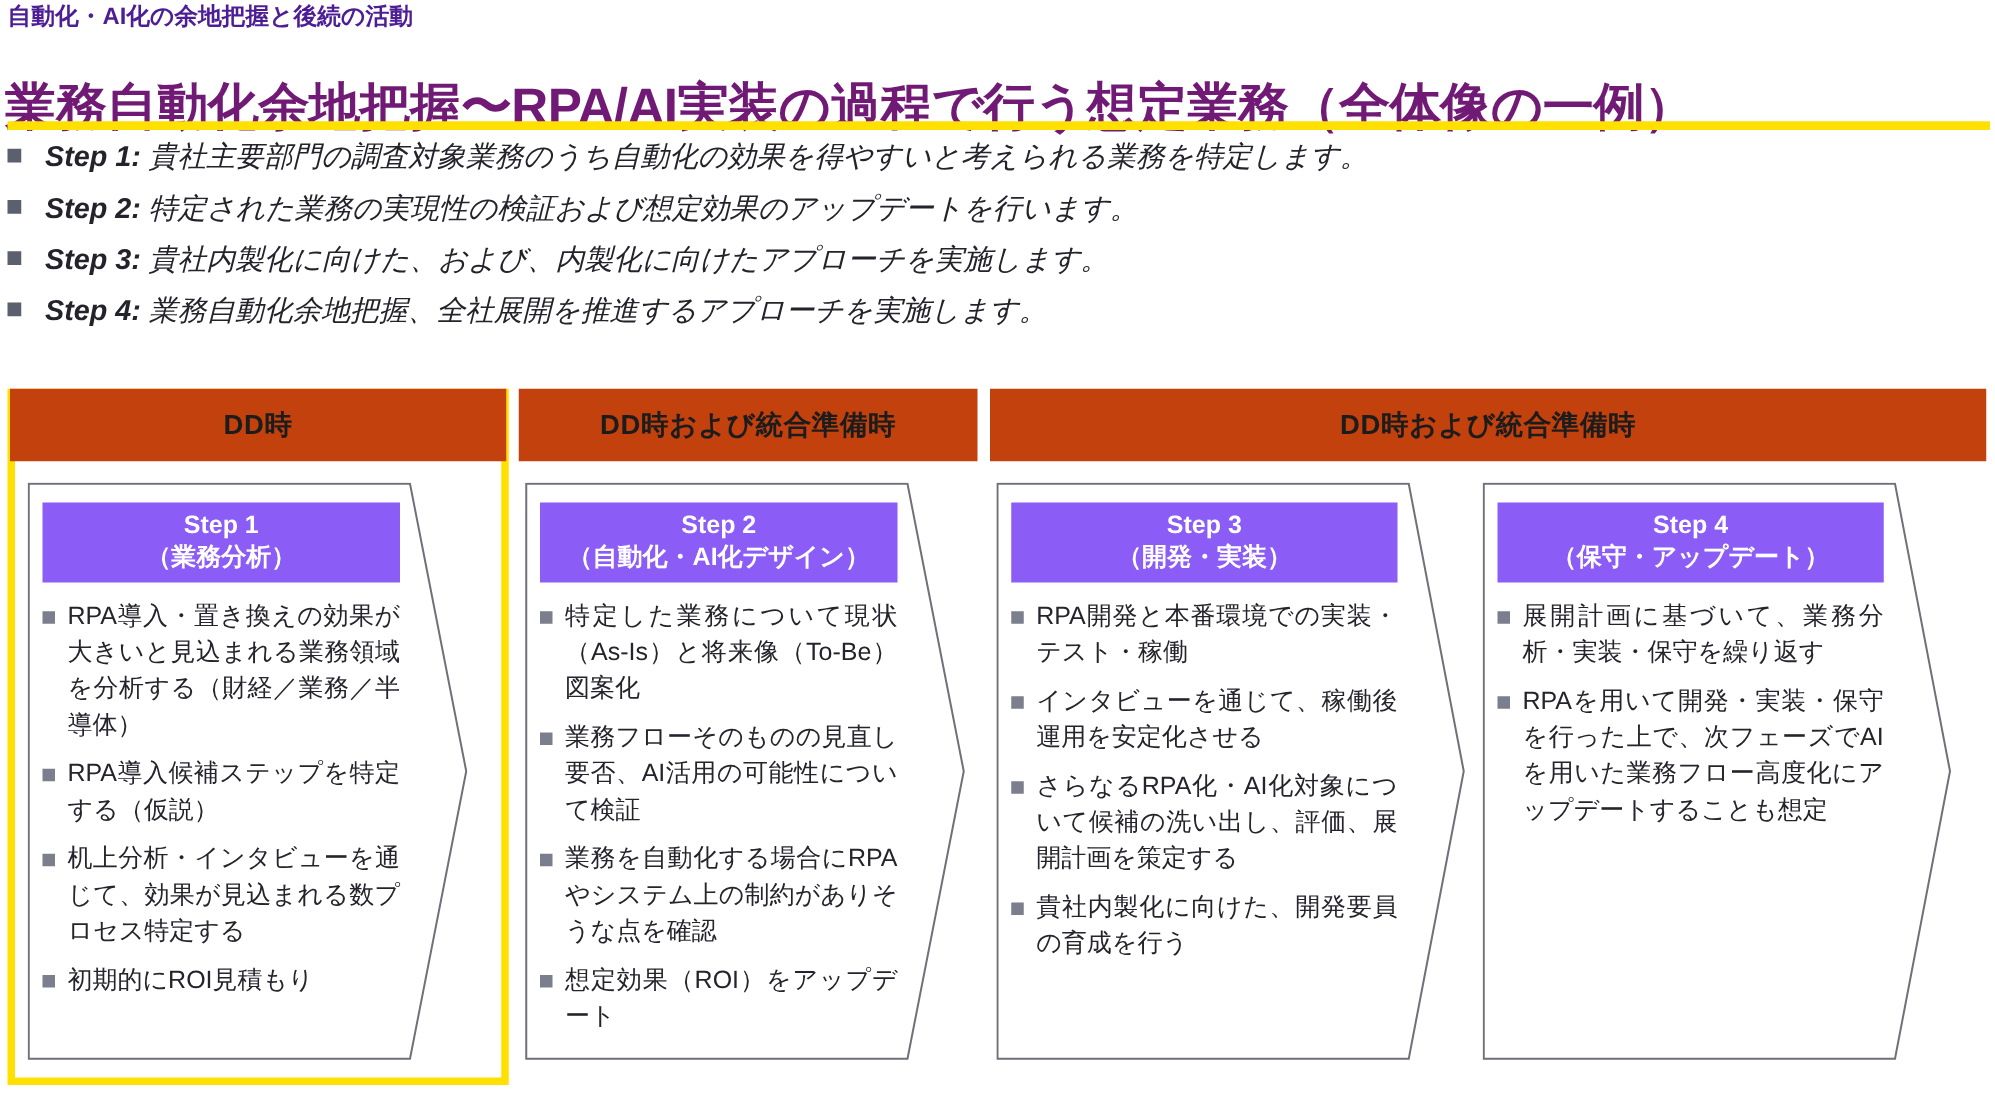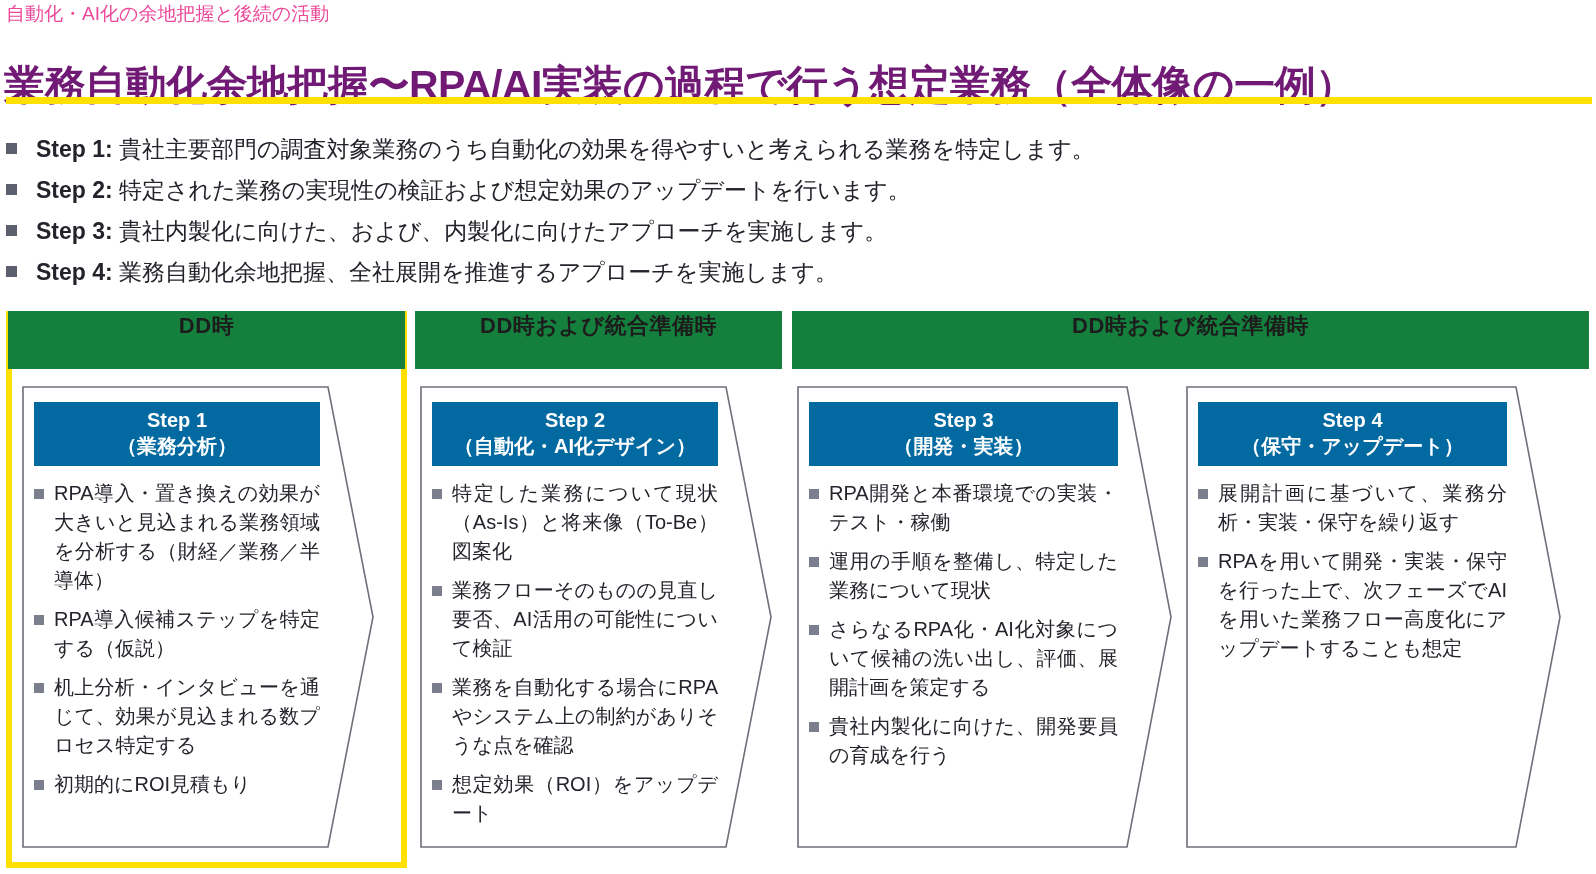--- a/index.html
+++ b/index.html
@@ -16,23 +16,24 @@
     position: relative;
   }
 
   
   .eyebrow {
     position: absolute;
     left: 6px;
     top: 2px;
     font-size: 19px;
     line-height: 24px;
-    color: #ec4899;
+    color: #4c1d95;
     letter-spacing: 0px;
     white-space: nowrap;
+    font-weight: bold;
   }
   .title {
     position: absolute;
     left: 4px;
     top: 30px;
     font-size: 41px;
     font-weight: bold;
     line-height: 56px;
     color: #701a75;
     letter-spacing: -0.5px;
@@ -44,22 +45,23 @@
     top: 97px;
     width: 1586px;
     height: 7px;
     background: #ffe000;
   }
 
   
   .steplist {
     position: absolute;
     left: 6px;
-    top: 132px;
+    top: 108px;
     width: 1560px;
+    font-style: italic;
   }
   .steplist-row {
     display: flex;
     align-items: flex-start;
     height: 41px;
   }
   .sq-bullet {
     width: 11px;
     height: 11px;
     background: #5b5f6e;
@@ -74,22 +76,23 @@
     white-space: nowrap;
   }
   .steplist-text b {
     font-weight: bold;
   }
 
   
   .phasebar {
     position: absolute;
     height: 58px;
-    background: #15803d;
+    background: #c2410c;
     display: flex;
+    align-items: center;
     justify-content: center;
     color: #1c1c1c;
     font-weight: bold;
     font-size: 22px;
     letter-spacing: 0.5px;
   }
   #phase-0 { left: 8px;   top: 311px; width: 397px; }
   #phase-1 { left: 415px; top: 311px; width: 367px; }
   #phase-2 { left: 792px; top: 311px; width: 797px; }
 
@@ -137,21 +140,21 @@
     position: absolute;
     left: 0;
     top: 0;
     right: 44px;
     bottom: 0;
     padding: 16px 10px 0 12px;
     box-sizing: border-box;
   }
 
   .card-title {
-    background: #0369a1;
+    background: #8b5cf6;
     color: #ffffff;
     font-weight: bold;
     font-size: 20px;
     line-height: 26px;
     text-align: center;
     padding: 5px 4px 7px 4px;
     margin-bottom: 13px;
   }
   .card-title .t2 { display: block; }
 
@@ -297,21 +300,21 @@
         <span>Step 3</span>
         <span class="t2">（開発・実装）</span>
       </div>
       <ul class="card-bullets">
         <li>
             <span class="b-sq"></span>
             <span class="b-tx">RPA開発と本番環境での実装・テスト・稼働</span>
           </li>
         <li>
             <span class="b-sq"></span>
-            <span class="b-tx">運用の手順を整備し、特定した業務について現状</span>
+            <span class="b-tx">インタビューを通じて、稼働後運用を安定化させる</span>
           </li>
         <li>
             <span class="b-sq"></span>
             <span class="b-tx">さらなるRPA化・AI化対象について候補の洗い出し、評価、展開計画を策定する</span>
           </li>
         <li>
             <span class="b-sq"></span>
             <span class="b-tx">貴社内製化に向けた、開発要員の育成を行う</span>
           </li>
       </ul>

